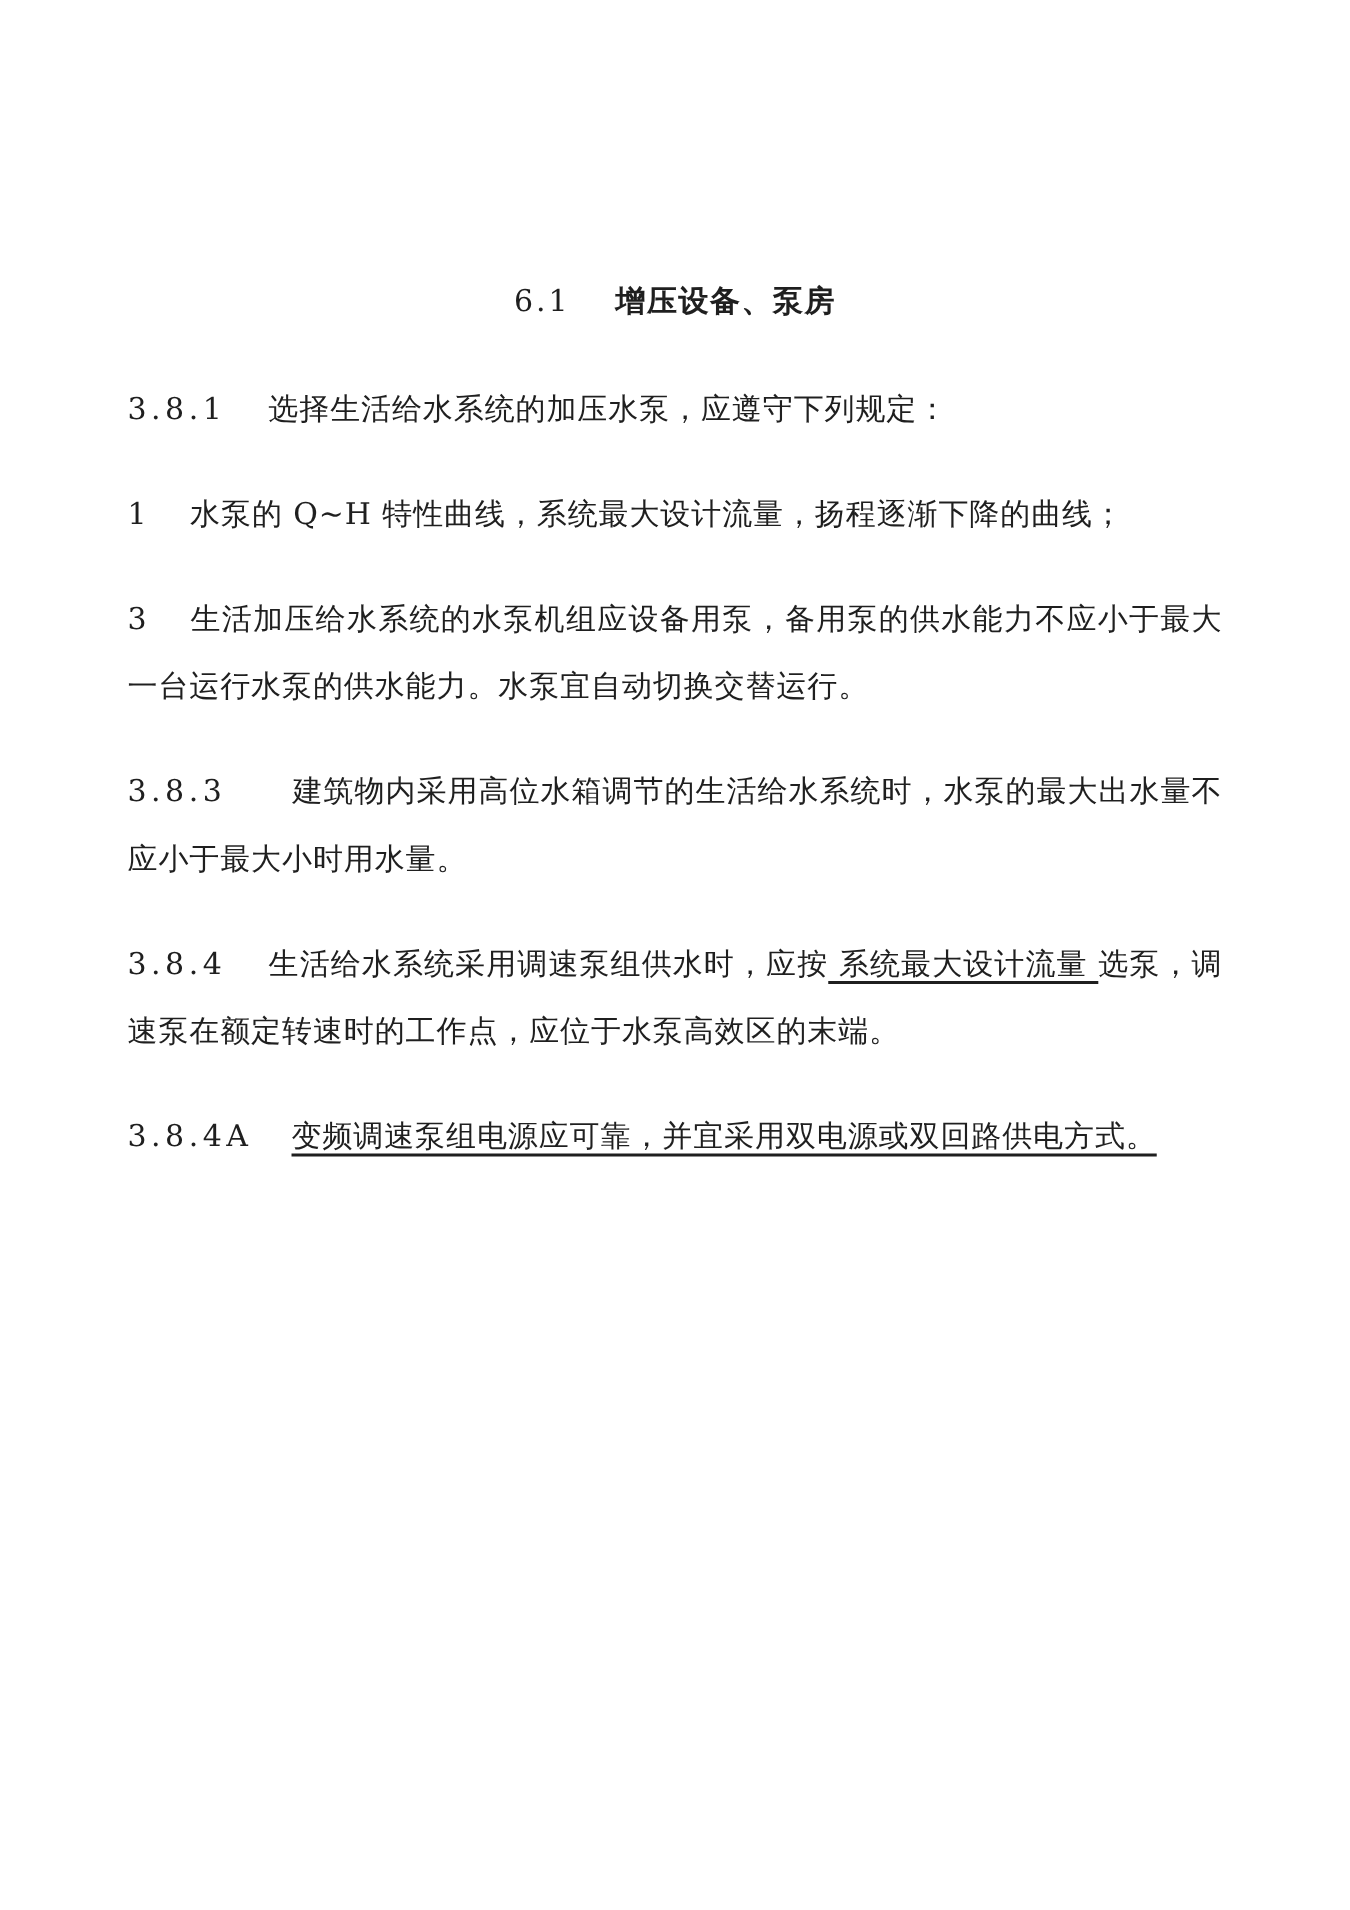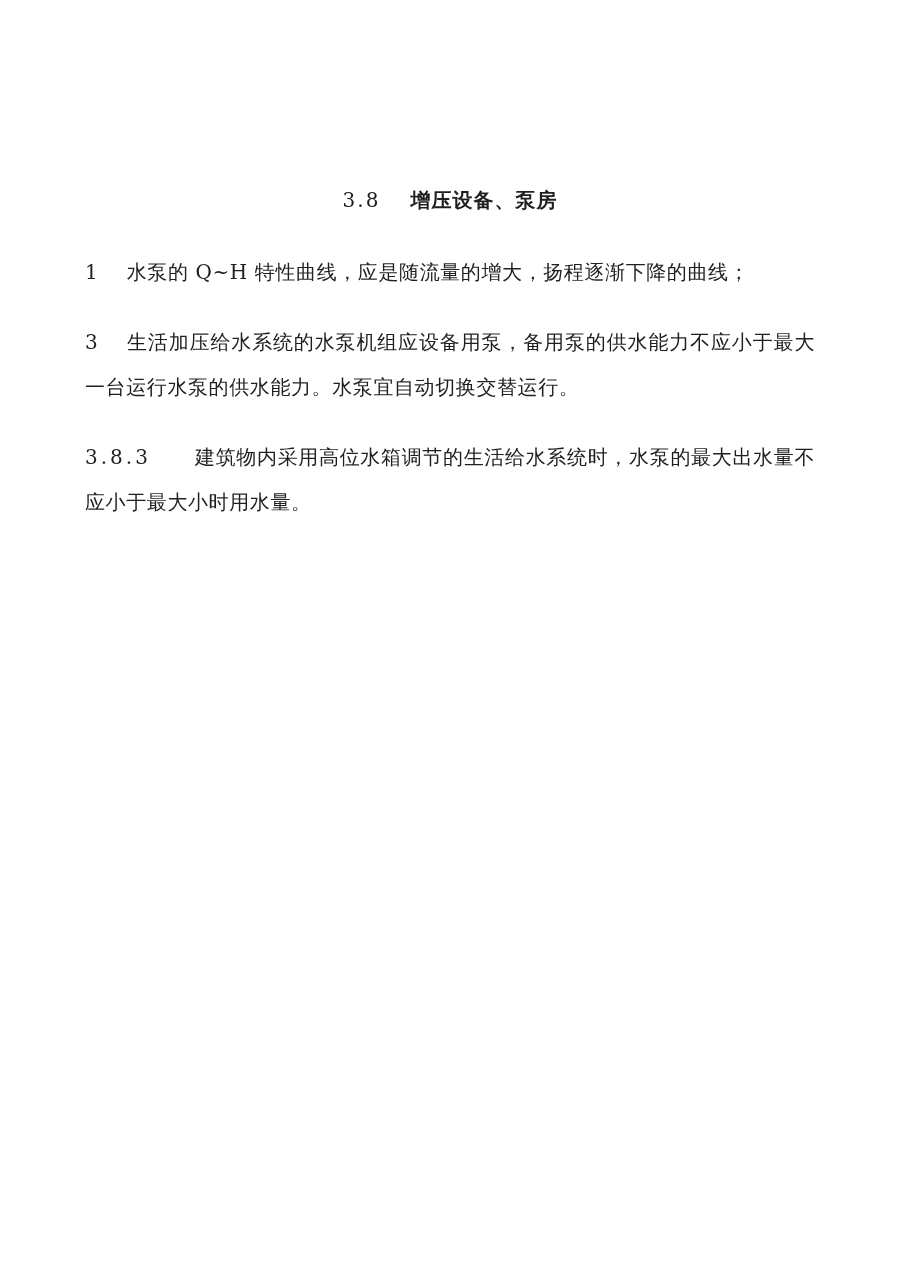--- a/index.html
+++ b/index.html
@@ -56,34 +56,43 @@
     text-underline-offset: 5px;
     text-decoration-thickness: 1.5px;
   }
 </style>
 </head>
 <body>
 
 <div class="page">
 
   <h1 class="doc-title">
-    <span class="sec-num">3.8</span><span class="sec-name">增压设备、泵房</span>
+    <span class="sec-num">6.1</span><span class="sec-name">增压设备、泵房</span>
   </h1>
 
+  <p class="clause">
+    <span class="num-label gap-md">3.8.1</span><span>选择生活给水系统的加压水泵，应遵守下列规定：</span>
+  </p>
 
   <p class="clause">
-    <span class="num-label gap-sm">1</span><span>水泵的 Q~H 特性曲线，应是随流量的增大，扬程逐渐下降的曲线；</span>
+    <span class="num-label gap-sm">1</span><span>水泵的 Q~H 特性曲线，系统最大设计流量，扬程逐渐下降的曲线；</span>
   </p>
 
 
 
   <p class="clause">
     <span class="num-label gap-sm">3</span><span>生活加压给水系统的水泵机组应设备用泵，备用泵的供水能力不应小于最大一台运行水泵的供水能力。水泵宜自动切换交替运行。</span>
   </p>
 
 
   <p class="clause">
     <span class="num-label gap-lg">3.8.3</span><span>建筑物内采用高位水箱调节的生活给水系统时，水泵的最大出水量不应小于最大小时用水量。</span>
   </p>
 
+  <p class="clause">
+    <span class="num-label gap-md">3.8.4</span><span>生活给水系统采用调速泵组供水时，应按</span><span class="u"> 系统最大设计流量 </span><span>选泵，调速泵在额定转速时的工作点，应位于水泵高效区的末端。</span>
+  </p>
 
+  <p class="clause">
+    <span class="num-label gap-sm">3.8.4A</span><span class="u">变频调速泵组电源应可靠，并宜采用双电源或双回路供电方式。</span>
+  </p>
 
 </div>
 
 </body></html>

